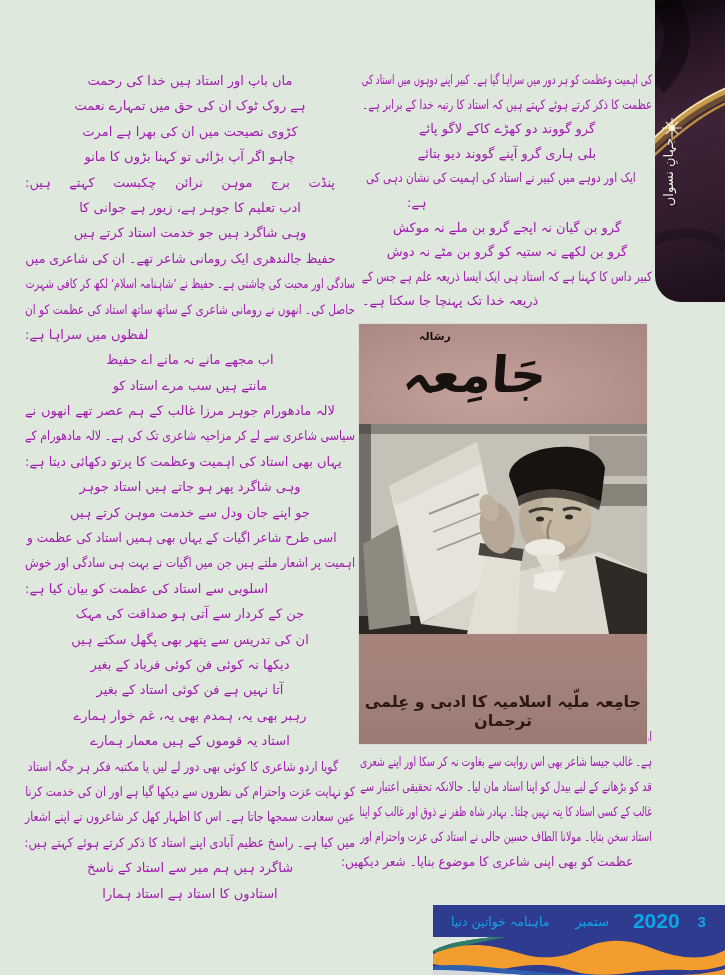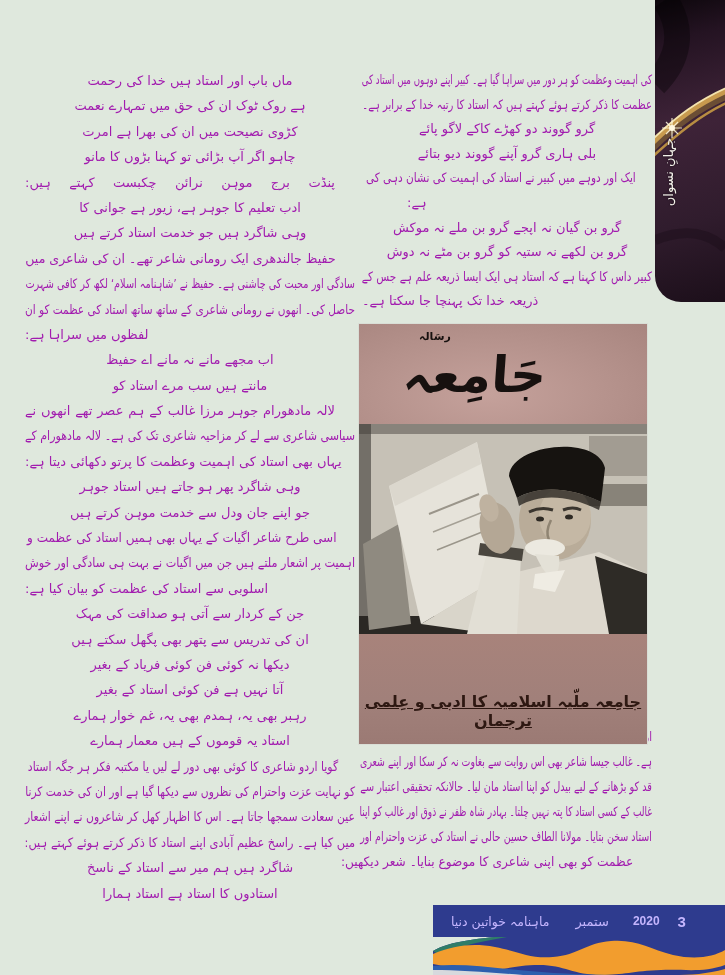--- a/index.html
+++ b/index.html
@@ -37,29 +37,29 @@
   .cover-top{position:relative;height:100px;
     background:radial-gradient(ellipse at 45% 70%,#c5a19b 0%,#b5928c 55%,#a8857f 100%);}
   .masthead-small{position:absolute;left:60px;top:6px;font-size:11px;font-weight:bold;
     color:#17110f;direction:rtl;}
   .masthead-large{position:absolute;left:44px;top:22px;font-size:50px;font-weight:bold;
     color:#17110f;direction:rtl;transform:skewX(-4deg);}
   .cover-photo{height:210px;}
   .cover-bottom{position:relative;height:110px;
     background:linear-gradient(180deg,#a8837b 0%,#a1807a 60%,#9b7a74 100%);}
   .cover-caption{position:absolute;left:0;right:0;top:58px;text-align:center;
-    direction:rtl;font-size:16px;font-weight:bold;color:#2e1812;text-decoration:underline;}
+    direction:rtl;font-size:16px;font-weight:bold;color:#2e1812;}
 
   
   .footer{position:absolute;left:433px;top:905px;width:292px;height:70px;}
   .footer-bar{position:relative;height:32px;background:#2e3b8e;display:flex;
-    align-items:center;direction:ltr;color:#c4b5fd;padding-left:18px;gap:0;box-sizing:border-box;}
+    align-items:center;direction:ltr;color:#0ea5e9;padding-left:18px;gap:0;box-sizing:border-box;}
   .footer-bar .f-name{font-size:12.5px;direction:rtl;}
   .footer-bar .f-month{font-size:13px;margin-left:26px;direction:rtl;}
-  .footer-bar .f-year{font-family:"Liberation Sans",sans-serif;font-weight:bold;font-size:12px;margin-left:24px;}
+  .footer-bar .f-year{font-family:"Liberation Sans",sans-serif;font-weight:bold;font-size:21px;margin-left:24px;}
   .footer-bar .f-page{font-family:"Liberation Sans",sans-serif;font-weight:bold;font-size:15px;margin-left:18px;}
   .footer-waves{display:block;}
 </style>
 </head>
 <body>
 
 <div class="page">
 
   <div class="col col-left">
       <div class="line v">ماں باپ اور استاد ہیں خدا کی رحمت</div>

